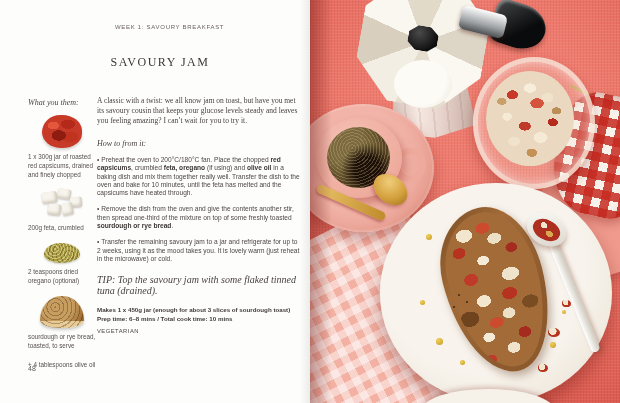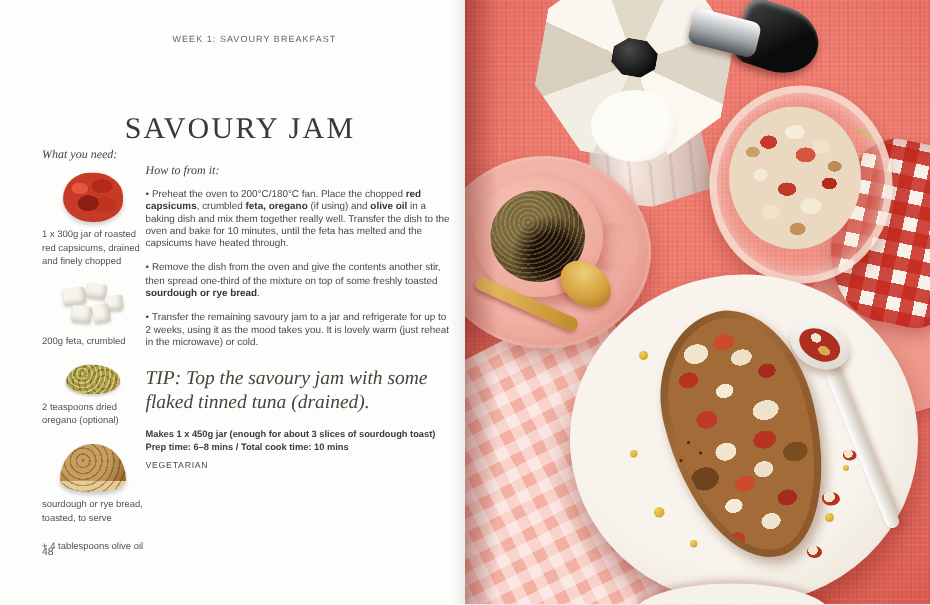--- a/index.html
+++ b/index.html
@@ -5,22 +5,22 @@
   html,body{margin:0;padding:0;}
   .spread{position:relative;width:620px;height:403px;background:#fcfcfa;overflow:hidden;
           font-family:"Liberation Sans",sans-serif;}
   
   .page-left{position:absolute;left:0;top:0;width:310px;height:403px;background:#fdfdfb;}
   .page-left .gutter{position:absolute;right:0;top:0;width:10px;height:100%;
       background:linear-gradient(90deg,rgba(0,0,0,0) 0%,rgba(0,0,0,0.07) 100%);}
   .kicker{position:absolute;left:115px;top:24px;font-size:6px;letter-spacing:0.7px;
       color:#6b6261;text-transform:uppercase;}
   .title{position:absolute;left:60px;top:53px;width:200px;text-align:center;
-      font-family:"Liberation Serif",serif;font-size:20px;line-height:19px;
-      letter-spacing:1.5px;color:#3c3837;margin-top:24px;}
+      font-family:"Liberation Serif",serif;font-size:12px;line-height:19px;
+      letter-spacing:1.5px;color:#3c3837;}
   
   .ingcol{position:absolute;left:28px;top:98px;width:68px;}
   .ing-head{font-family:"Liberation Serif",serif;font-style:italic;font-size:8px;color:#4a4443;margin-bottom:8px;}
   .ing-item{margin-bottom:10px;}
   .ing-pic{position:relative;margin:0 auto 5px auto;}
   .ing-cap{font-size:6.3px;line-height:1.4;color:#55504d;}
   .ing-extra{font-size:6.3px;line-height:1.4;color:#55504d;margin-top:8px;}
   .pic-capsicum{width:40px;height:33px;border-radius:48% 52% 50% 50%/55% 50% 45% 50%;
       background:
         radial-gradient(10px 7px at 28% 32%,#e4573d 0 55%,rgba(0,0,0,0) 56%),
@@ -50,21 +50,21 @@
         radial-gradient(circle at 38% 28%,#c79d60 0 45%,#9e6c33 80%,#7c5124 100%);
       box-shadow:0 2px 3px rgba(0,0,0,0.2);}
   .pagenum{position:absolute;left:28px;top:365px;font-size:7px;color:#5d5754;}
   
   .maincol{position:absolute;left:97px;top:96px;width:205px;color:#46413f;}
   .intro{font-family:"Liberation Serif",serif;font-size:7.5px;line-height:1.33;color:#48423f;}
   .method-head{font-family:"Liberation Serif",serif;font-style:italic;font-size:8px;margin-top:13px;color:#48423f;}
   .step{font-size:6.6px;line-height:1.26;margin-top:8px;color:#4c4745;}
   .step .bullet{margin-right:2px;}
   .step b{color:#3b3634;}
-  .tip{font-family:"Liberation Serif",serif;font-style:italic;font-size:13px;margin-top:11px;color:#48423f;}
+  .tip{font-family:"Liberation Serif",serif;font-style:italic;font-size:10px;margin-top:11px;color:#48423f;}
   .makes,.times{font-size:6.2px;font-weight:bold;line-height:1.45;color:#3f3b39;}
   .makes{margin-top:10px;}
   .diet{font-size:5.8px;letter-spacing:0.5px;margin-top:4px;color:#4c4745;}
   
   .photo{position:absolute;left:310px;top:0;width:310px;height:403px;overflow:hidden;
       background:
         repeating-linear-gradient(0deg,rgba(255,255,255,0.06) 0 1px,rgba(0,0,0,0) 1px 3px),
         repeating-linear-gradient(90deg,rgba(120,20,15,0.08) 0 1px,rgba(0,0,0,0) 1px 3px),
         radial-gradient(circle at 55% 35%,#ef7c6f 0 40%,#e5685c 75%,#d9574c 100%);}
   .photo *{position:absolute;}
@@ -199,21 +199,21 @@
 
 <div class="spread">
 
   <div class="page-left">
     <div class="kicker">WEEK 1: SAVOURY BREAKFAST</div>
     <div class="title">
       <div>SAVOURY JAM</div>
     </div>
 
     <div class="ingcol">
-      <div class="ing-head">What you need:</div>
+      <div class="ing-head">What you them:</div>
 
       <div class="ing-item">
         <div class="ing-pic pic-capsicum"></div>
         <div class="ing-cap">1 x 300g jar of roasted red capsicums, drained and finely chopped</div>
       </div>
 
       <div class="ing-item">
         <div class="ing-pic pic-feta">
             <i></i>
             <i></i>
@@ -231,20 +231,21 @@
 
       <div class="ing-item">
         <div class="ing-pic pic-bread"></div>
         <div class="ing-cap">sourdough or rye bread, toasted, to serve</div>
       </div>
 
       <div class="ing-extra">+ 4 tablespoons olive oil</div>
     </div>
 
     <div class="maincol">
+      <div class="intro">A classic with a twist: we all know jam on toast, but have you met its savoury cousin that keeps your glucose levels steady and leaves you feeling amazing? I can’t wait for you to try it.</div>
       <div class="method-head">How to from it:</div>
       <div class="step"><span class="bullet">•</span><span><span>Preheat the oven to 200°C/180°C fan. Place the chopped </span><b>red capsicums</b><span>, crumbled </span><b>feta, oregano</b><span> (if using) and </span><b>olive oil</b><span> in a baking dish and mix them together really well. Transfer the dish to the oven and bake for 10 minutes, until the feta has melted and the capsicums have heated through.</span></span></div>
       <div class="step"><span class="bullet">•</span><span><span>Remove the dish from the oven and give the contents another stir, then spread one-third of the mixture on top of some freshly toasted </span><b>sourdough or rye bread</b><span>.</span></span></div>
       <div class="step"><span class="bullet">•</span><span><span>Transfer the remaining savoury jam to a jar and refrigerate for up to 2 weeks, using it as the mood takes you. It is lovely warm (just reheat in the microwave) or cold.</span></span></div>
       <div class="tip">TIP: Top the savoury jam with some flaked tinned tuna (drained).</div>
       <div class="makes">Makes 1 x 450g jar (enough for about 3 slices of sourdough toast)</div>
       <div class="times">Prep time: 6–8 mins / Total cook time: 10 mins</div>
       <div class="diet">VEGETARIAN</div>
     </div>
 

